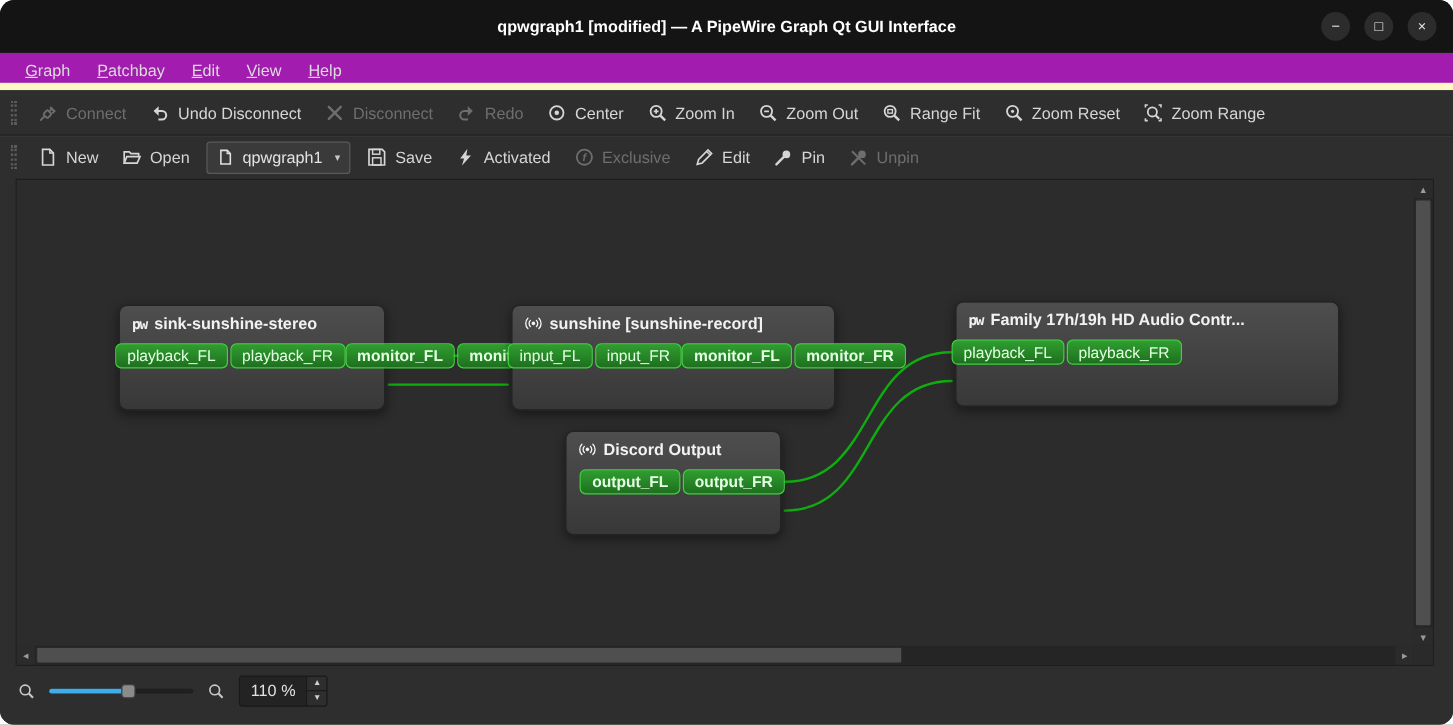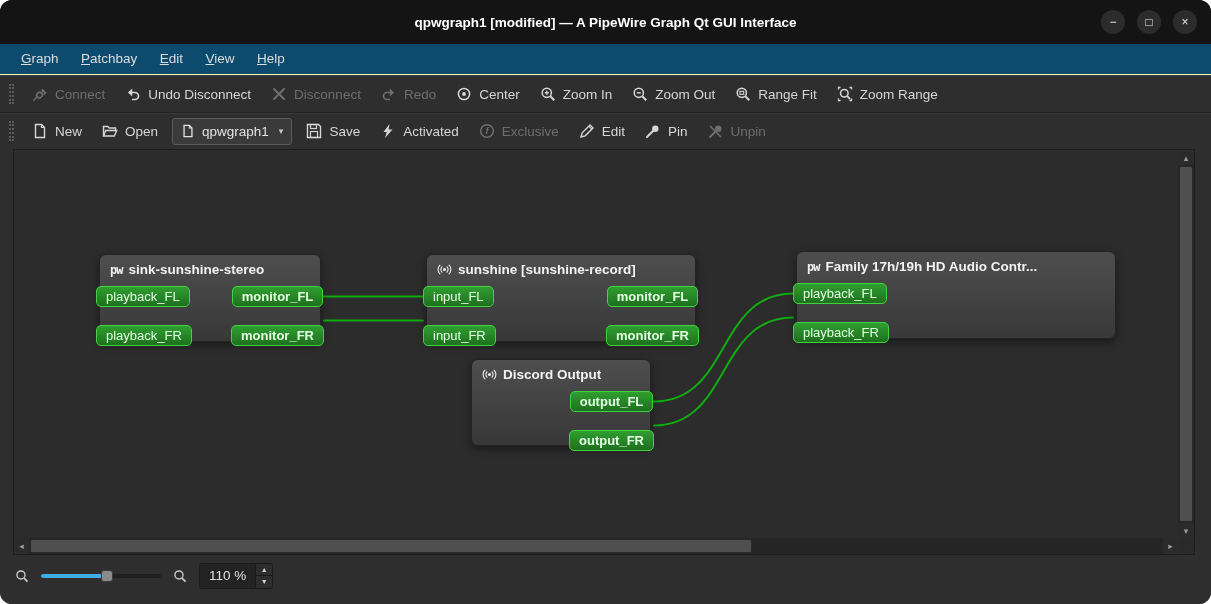--- a/index.html
+++ b/index.html
@@ -6,21 +6,21 @@
   body { background:#ffffff; font-family:"Liberation Sans", sans-serif; -webkit-font-smoothing:antialiased; }
   .window { width:1211px; height:604px; border-radius:12px; overflow:hidden; background:#2e2e2e; position:relative; }
 
   
   .titlebar { height:44px; background:#141414; display:flex; align-items:center; justify-content:center; position:relative; }
   .title { color:#ffffff; font-weight:bold; font-size:13.5px; }
   .win-controls { position:absolute; right:14px; top:0; height:100%; display:flex; gap:12px; align-items:center; }
   .wc-btn { width:24px; height:24px; border-radius:50%; background:#2c2c2c; color:#e6e6e6; display:flex; align-items:center; justify-content:center; font-size:12px; cursor:default; }
 
   
-  .menubar { height:31px; background:#0c4a6e; border-bottom:1px solid #fef9c3; padding-left:12px; }
+  .menubar { height:31px; background:#a21caf; border-bottom:6px solid #fef9c3; padding-left:12px; }
   .menu-item { display:inline-block; padding:7px 9px 6px; color:#dcdcdc; font-size:13.5px; }
   .menu-item::first-letter { text-decoration:underline; }
 
   
   .toolbar { height:37px; background:#2e2e2e; border-top:1px solid #3a3a3a; display:flex; align-items:center; padding:12px 6px; }
   .toolbar.second { border-top:1px solid #232323; box-shadow:inset 0 1px 0 #383838; }
   .tb-handle { width:5px; height:20px; border-left:2px dotted #5b5b5b; border-right:2px dotted #5b5b5b; margin:0 8px 0 3px; }
   .tb { display:flex; align-items:center; gap:7px; padding:0 10px; height:28px; color:#d6d6d6; font-size:13.5px; border-radius:3px; white-space:nowrap; }
   .tb.disabled { color:#6e6e6e; }
   .ticon { display:flex; align-items:center; }
@@ -33,21 +33,21 @@
   .scrollarea { width:1182px; height:406px; border:1px solid #1e1e1e; display:flex; flex-direction:column; }
   .canvas-row { display:flex; height:388px; }
   .canvas { position:relative; width:1164px; height:388px; background:#2c2c2c; overflow:hidden; }
   #wires { position:absolute; left:0; top:0; width:100%; height:100%; pointer-events:none; }
   .wire { stroke:var(--connection,#0fae0f); stroke-width:2; fill:none; stroke-linecap:round; }
 
   .node { position:absolute; background:linear-gradient(#4e4e4e,#383838); border:1px solid #232323; border-radius:7px; box-shadow:0 3px 9px rgba(0,0,0,.45); }
   .node-header { display:flex; gap:6px; padding:7px 10px 2px; color:#f2f2f2; font-weight:bold; font-size:13.5px; white-space:nowrap; overflow:hidden; }
   .pwmark { font-family:"DejaVu Sans Mono", monospace; font-size:12px; font-weight:bold; letter-spacing:-1px; color:#f0f0f0; }
   .node-ports { display:flex; justify-content:space-between; padding-top:7px; }
-  .pcol { display:flex; flex-direction:column; gap:18px; align-items:flex-start; }
+  .pcol { display:flex; flex-direction:row; gap:2px; align-items:flex-start; }
   .pcol.out { align-items:center; margin-right:-4px;font-weight:bold; }
   .pcol.in  { margin-left:-4px; }
   .port { height:21px; line-height:19px; padding:0 9px; border-radius:5px; font-size:13px; white-space:nowrap;
           color:var(--port-text,#e4ffe4);
           background:linear-gradient(var(--port-fill-top,#2f9e2f),var(--port-fill-bottom,#1e701e));
           border:1px solid var(--port-border,#3fd43f); }
 
   
   .vscroll { width:16px; background:#252525; display:flex; flex-direction:column; }
   .hscroll-row { display:flex; height:16px; }
@@ -184,20 +184,30 @@
       <span class="ticon">
         <svg width="16" height="16" viewBox="0 0 16 16">
             <circle cx="6.8" cy="6.8" r="4.6" fill="none" stroke="currentColor" stroke-width="1.5"></circle>
             <line x1="10.3" y1="10.3" x2="14.3" y2="14.3" stroke="currentColor" stroke-width="2"></line>
             <rect x="4.9" y="5.3" width="3.8" height="3" fill="none" stroke="currentColor" stroke-width="1.1"></rect>
           </svg>
       </span>
       <span>Range Fit</span>
     </div>
 
+    <div class="tb">
+      <span class="ticon">
+        <svg width="16" height="16" viewBox="0 0 16 16">
+            <circle cx="6.8" cy="6.8" r="4.6" fill="none" stroke="currentColor" stroke-width="1.5"></circle>
+            <line x1="10.3" y1="10.3" x2="14.3" y2="14.3" stroke="currentColor" stroke-width="2"></line>
+            <circle cx="6.8" cy="6.8" r="1.3" fill="currentColor"></circle>
+          </svg>
+      </span>
+      <span>Zoom Reset</span>
+    </div>
 
     <div class="tb">
       <span class="ticon">
         <svg width="16" height="16" viewBox="0 0 16 16">
             <path d="M1.5 3.5v-2h2M12.5 1.5h2v2M1.5 12.5v2h2M14.5 12.5v2h-2" fill="none" stroke="currentColor" stroke-width="1.3"></path>
             <circle cx="7.3" cy="7.3" r="3.8" fill="none" stroke="currentColor" stroke-width="1.5"></circle>
             <line x1="10.2" y1="10.2" x2="13" y2="13" stroke="currentColor" stroke-width="1.8"></line>
           </svg>
       </span>
       <span>Zoom Range</span>

